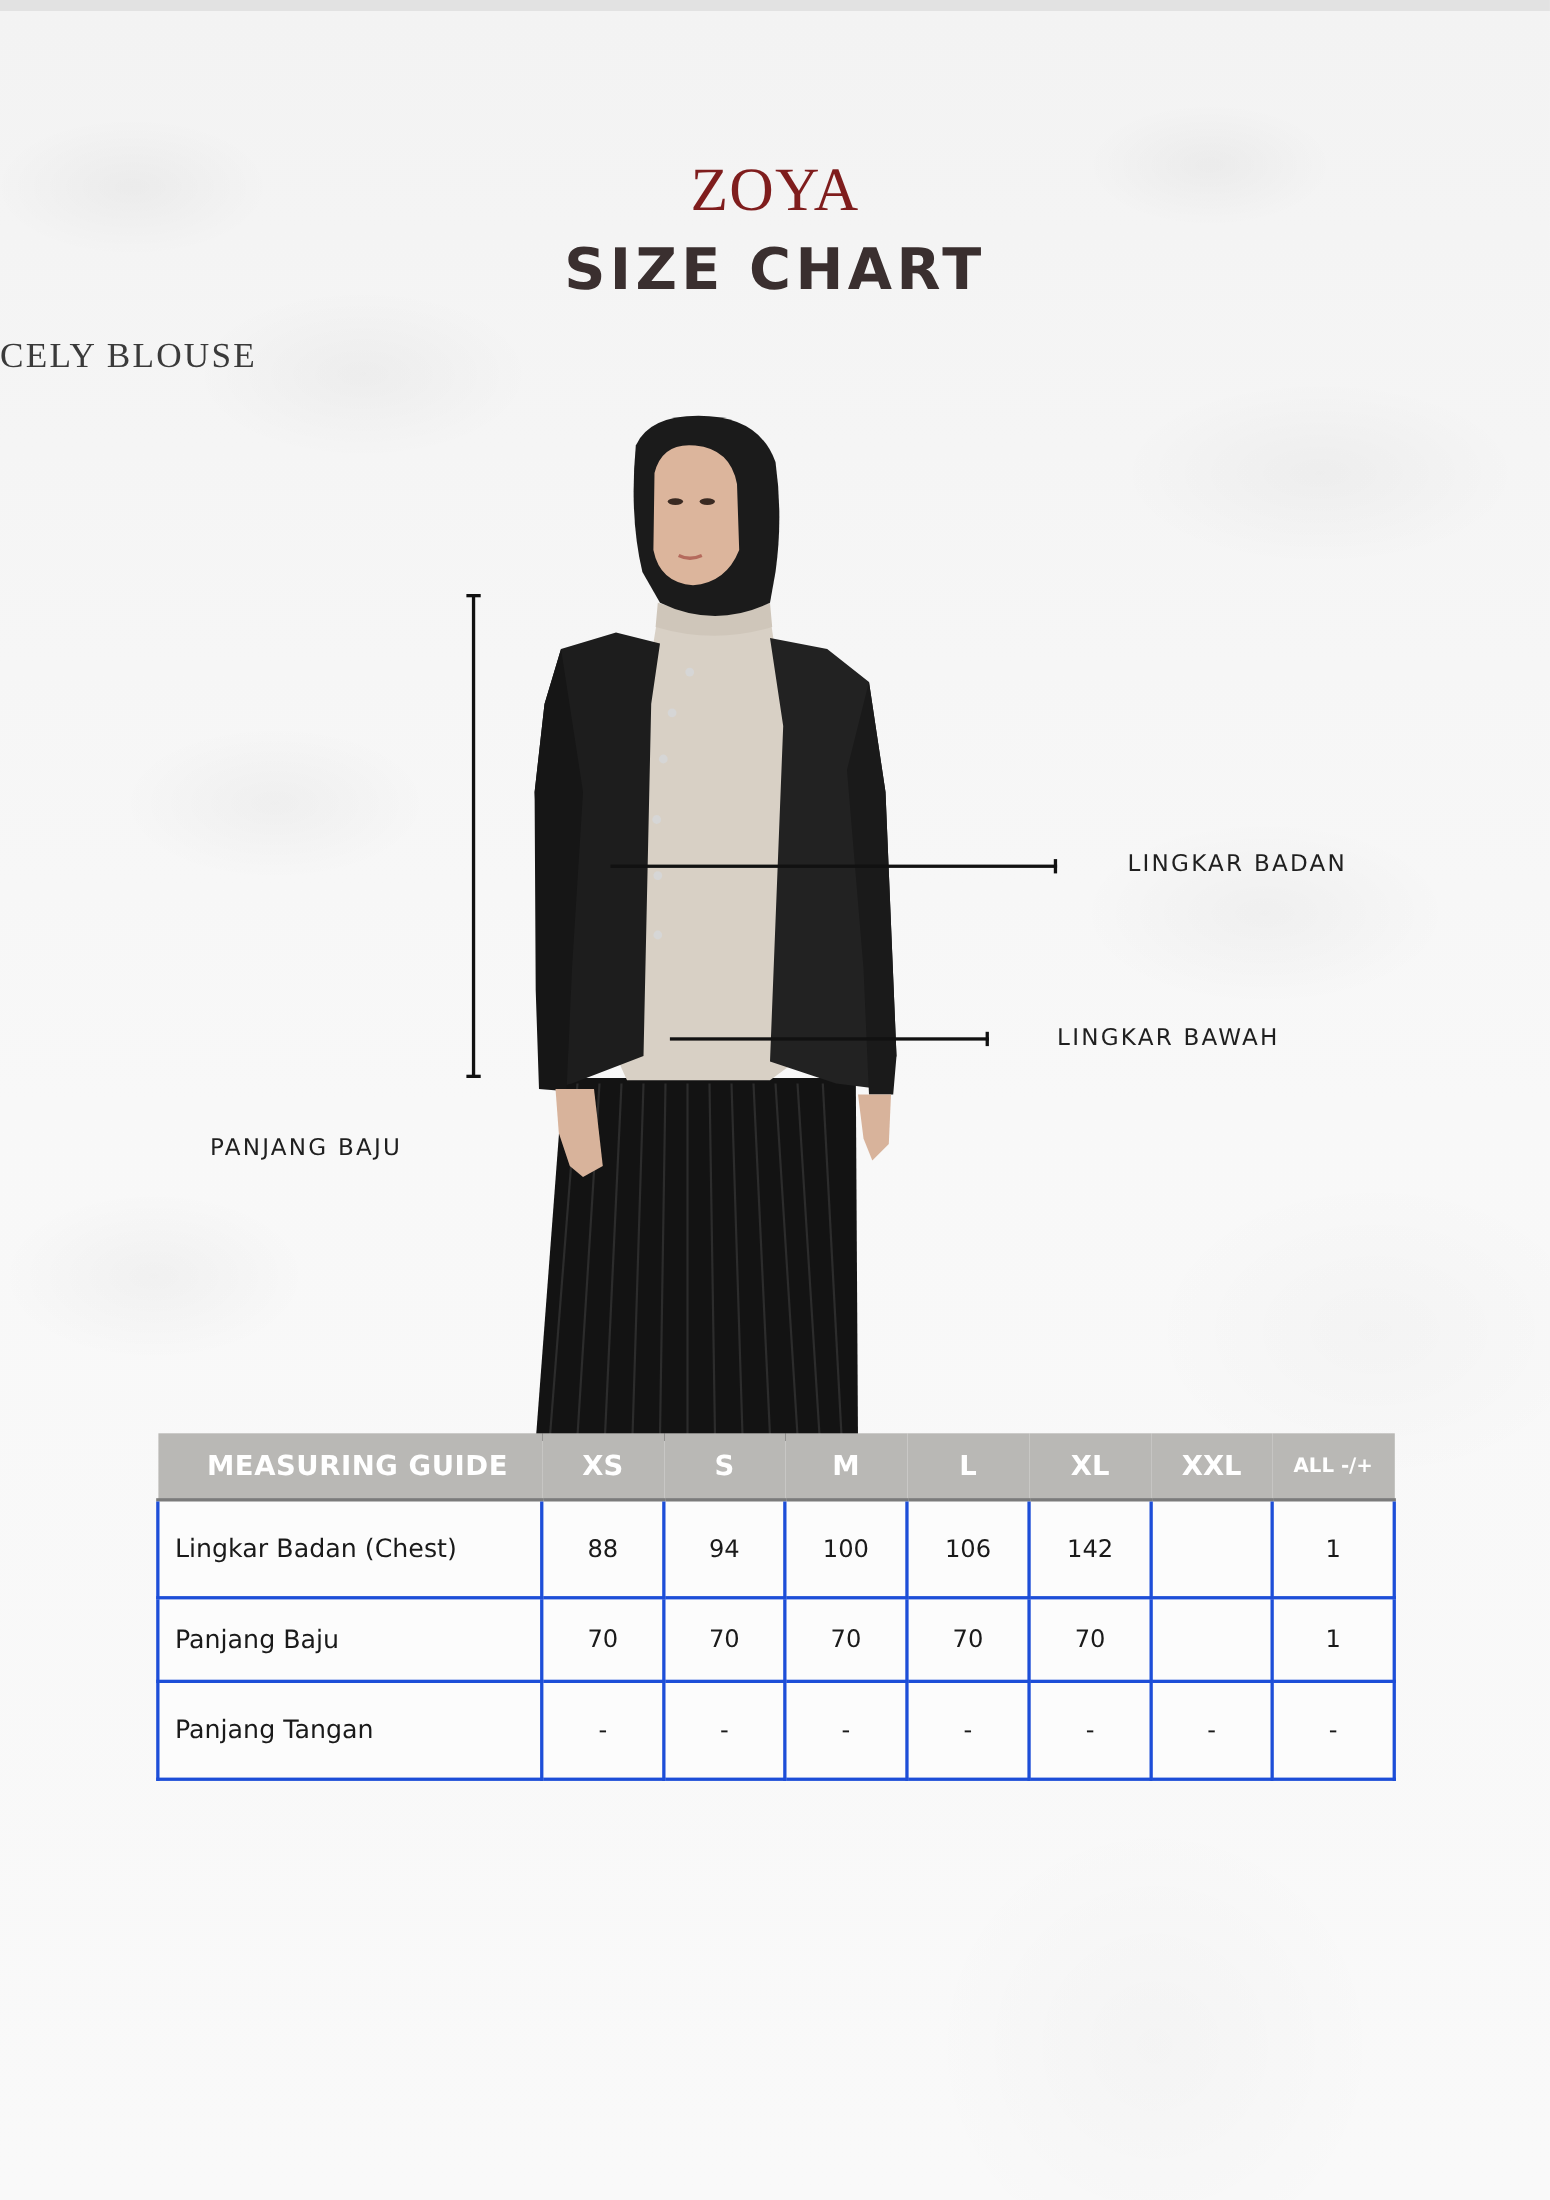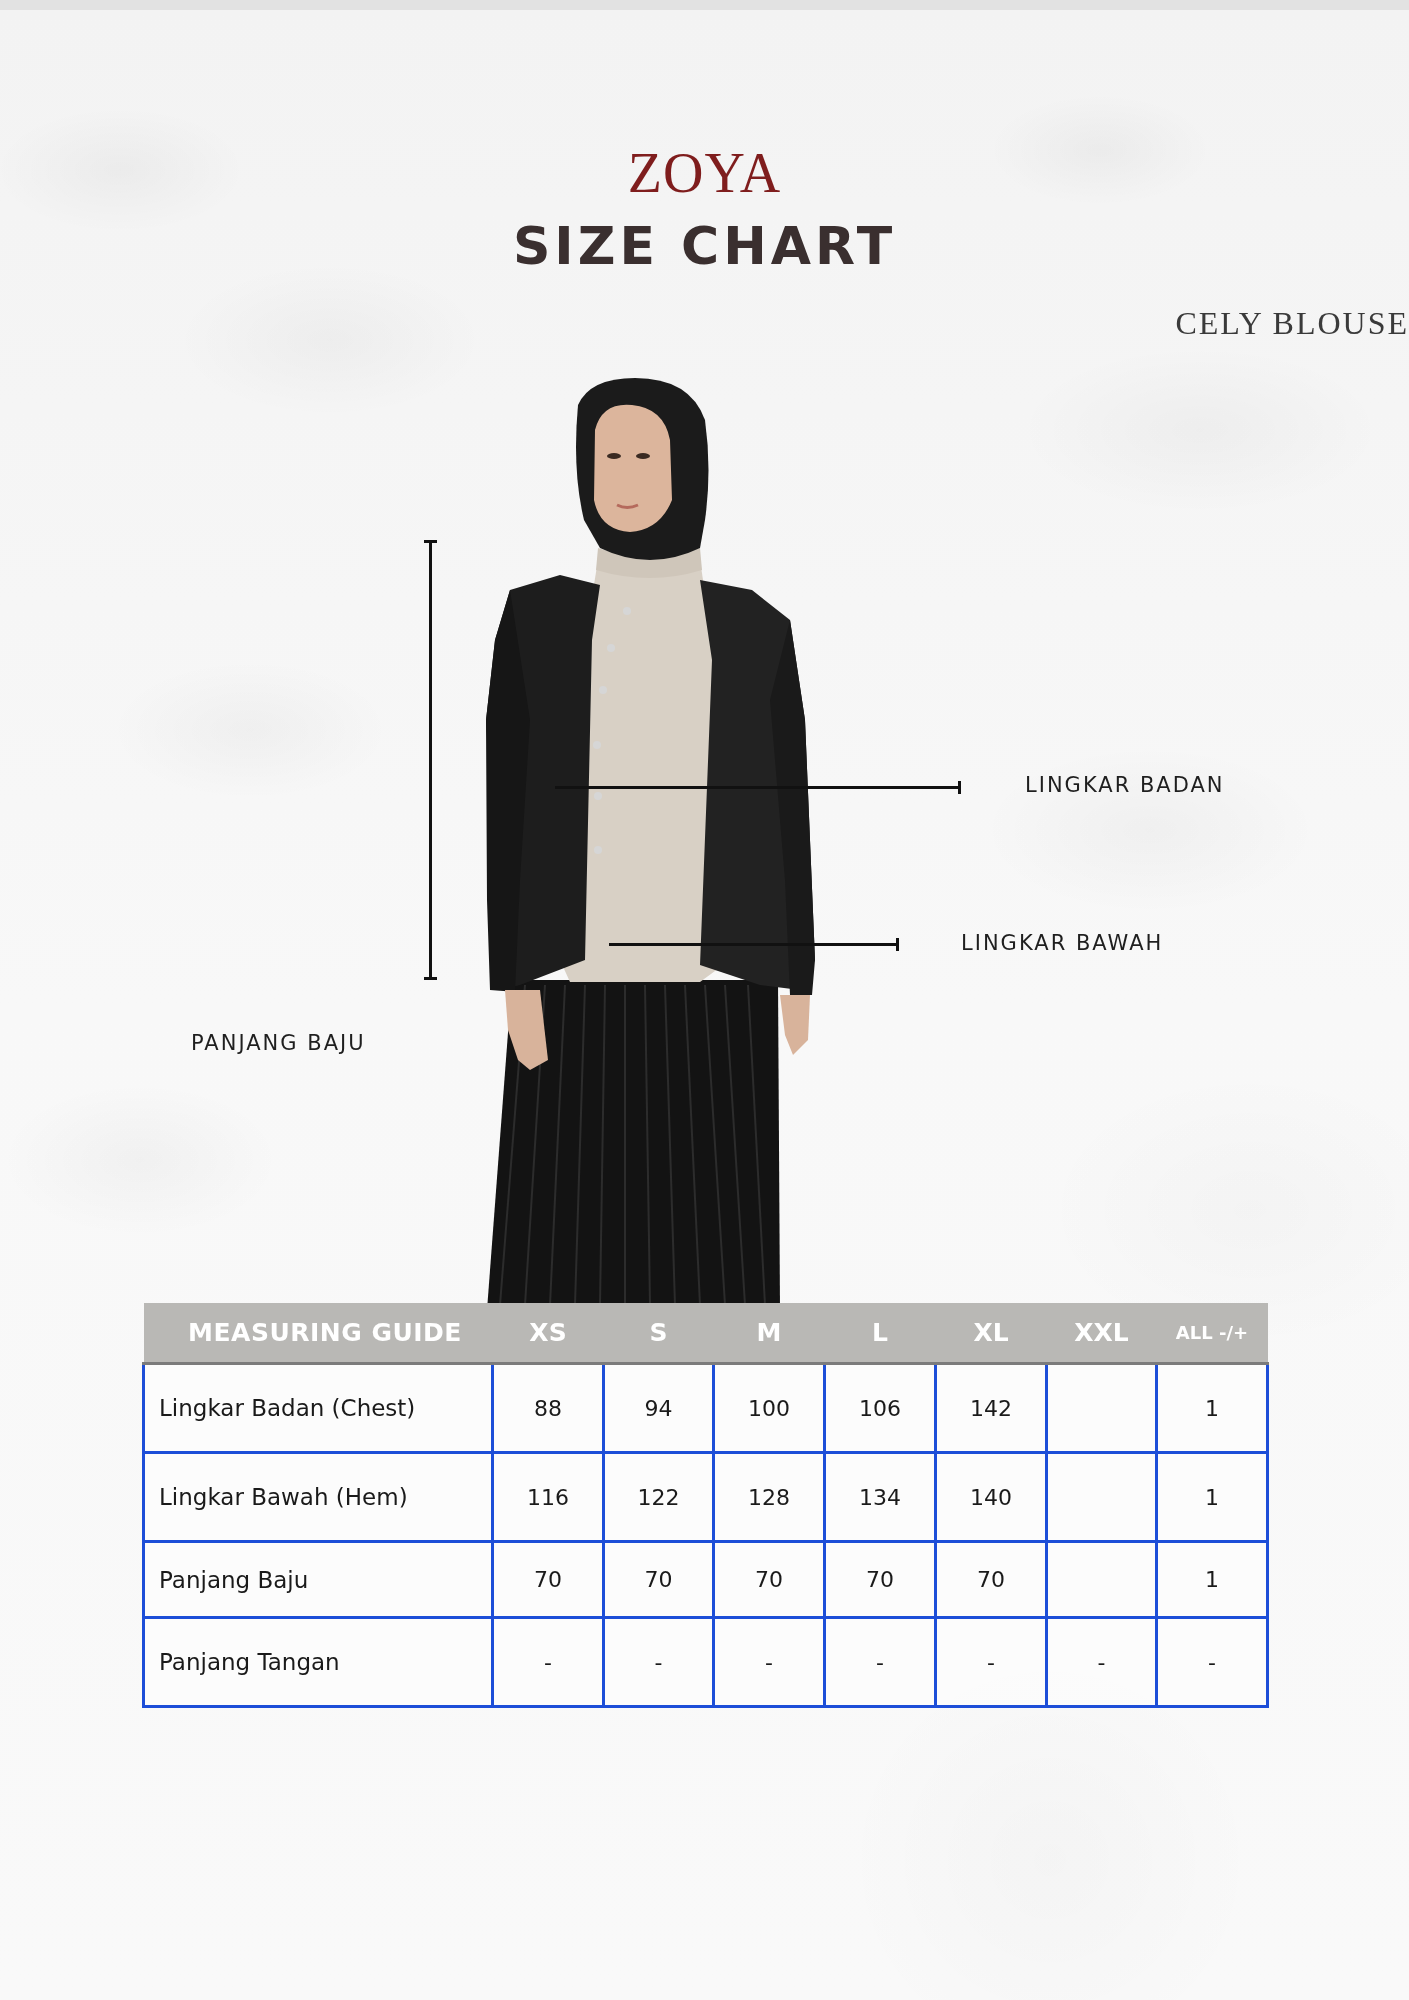--- a/index.html
+++ b/index.html
@@ -29,21 +29,21 @@
     position: absolute; left: 0; width: 1409px; top: 143px; text-align: center;
     font-family: "Liberation Serif", serif; font-size: 56px; color: #7f1d1d;
     letter-spacing: 1px; line-height: 60px;
   }
   .title {
     position: absolute; left: 0; width: 1409px; top: 206px; text-align: center;
     font-family: "DejaVu Sans", sans-serif; font-weight: bold; font-size: 52px;
     color: #3a2f2f; letter-spacing: 4px; line-height: 80px;
   }
   .subtitle {
-    position: absolute; left: 0; width: 1409px; top: 303px; text-align: right;
+    position: absolute; left: 0; width: 1409px; top: 303px; text-align: left;
     font-family: "Liberation Serif", serif; font-size: 32px; color: #3a3a3a;
     letter-spacing: 2px; line-height: 40px;
   }
 
   
   .model { position: absolute; left: 0; top: 0; width: 1409px; height: 1310px; pointer-events: none; }
 
   
   .annot-label {
     position: absolute; font-family: "DejaVu Sans", sans-serif; font-size: 21px;
@@ -188,40 +188,30 @@
     <tr class="r1">
       <td class="first">Lingkar Badan (Chest)</td>
       <td>88</td>
       <td>94</td>
       <td>100</td>
       <td>106</td>
       <td>142</td>
       <td></td>
       <td>1</td>
     </tr>
-    <tr class="r2">
-      <td class="first">Lingkar Bawah (Hem)</td>
-      <td>116</td>
-      <td>122</td>
-      <td>128</td>
-      <td>134</td>
-      <td>140</td>
+    <tr class="r3">
+      <td class="first">Panjang Baju</td>
+      <td>70</td>
+      <td>70</td>
+      <td>70</td>
+      <td>70</td>
+      <td>70</td>
       <td></td>
       <td>1</td>
     </tr>
-    <tr class="r3">
-      <td class="first">Panjang Baju</td>
-      <td>70</td>
-      <td>70</td>
-      <td>70</td>
-      <td>70</td>
-      <td>70</td>
-      <td></td>
-      <td>1</td>
-    </tr>
     <tr class="r4">
       <td class="first">Panjang Tangan</td>
       <td>-</td>
       <td>-</td>
       <td>-</td>
       <td>-</td>
       <td>-</td>
       <td>-</td>
       <td>-</td>
     </tr>

